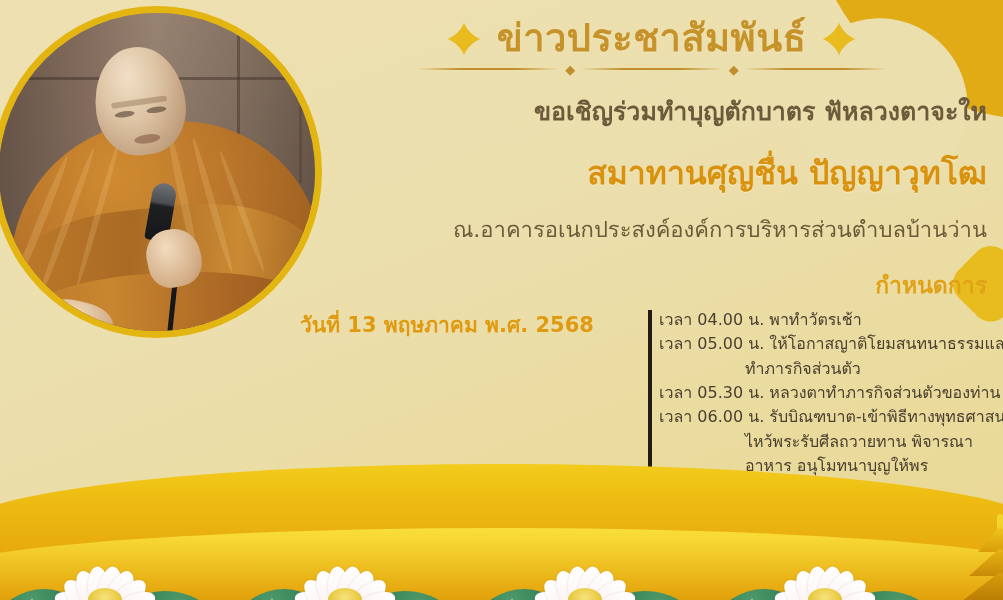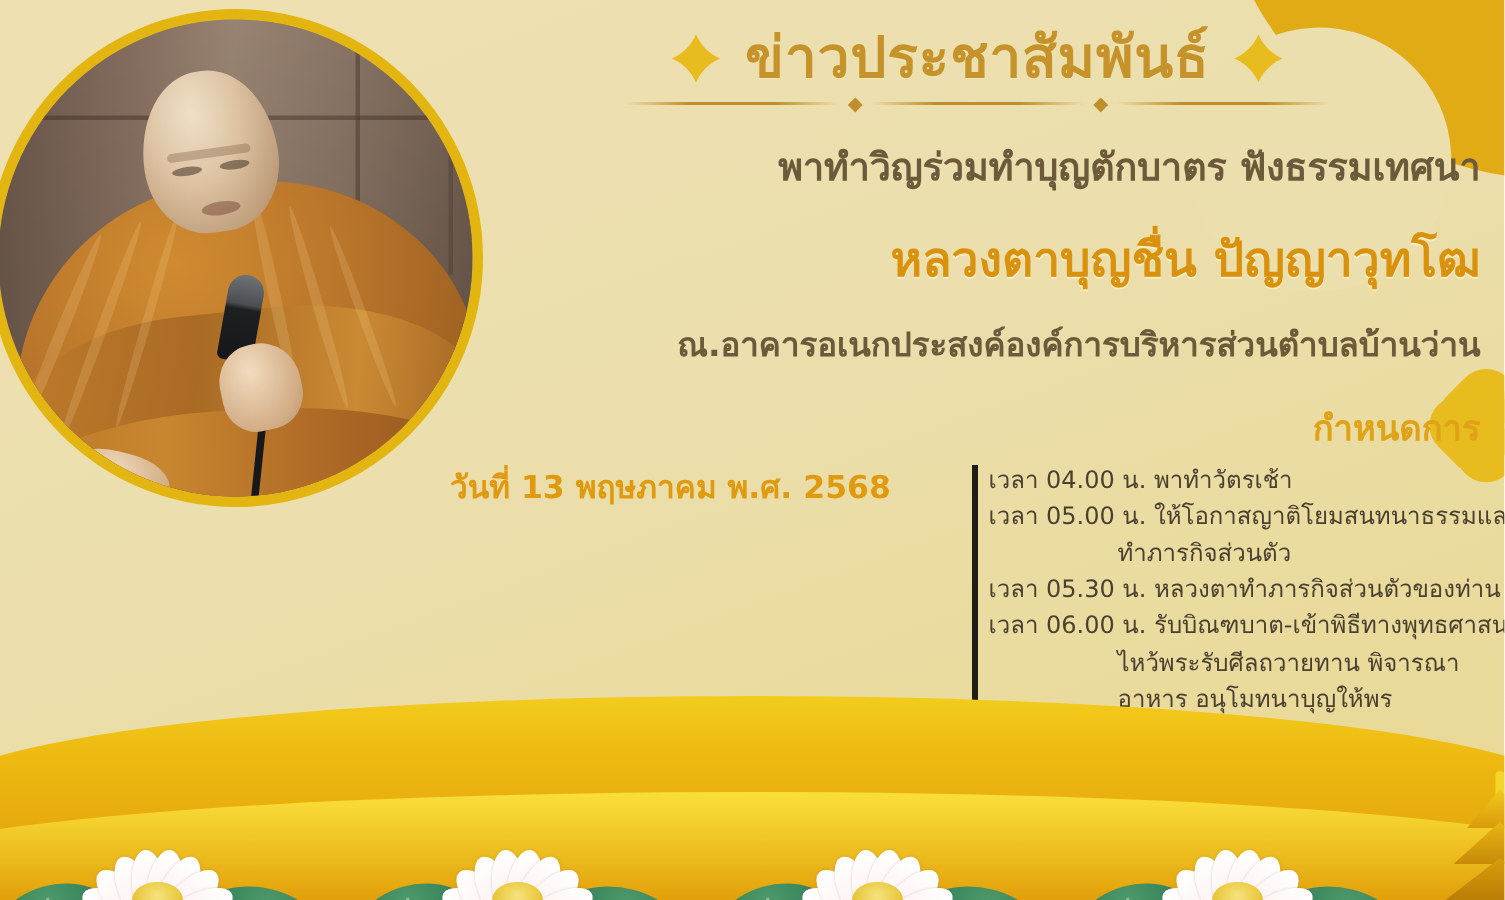--- a/index.html
+++ b/index.html
@@ -278,21 +278,21 @@
   }
   .line-monk {
     font-size: 32px;
     font-weight: bold;
     color: #d9920e;
     margin-top: 16px;
     text-shadow: 0 1px 0 #f6ecc6;
   }
   .line-venue {
     font-size: 22px;
-    font-weight: bold;
+    font-weight: normal;
     color: #6d5a3b;
     margin-top: 14px;
   }
   .line-agenda {
     font-size: 23px;
     font-weight: bold;
     color: #e0a216;
     margin-top: 20px;
   }
 
@@ -509,22 +509,22 @@
     </div>
 
     <div class="title-rule">
       <span class="ln"></span>
       <span class="gem">◆</span>
       <span class="ln"></span>
       <span class="gem">◆</span>
       <span class="ln"></span>
     </div>
 
-    <div class="line-invite">พาทำวิญร่วมทำบุญตักบาตร ฟังธรรมเทศนา</div>
-    <div class="line-monk">หลวงตาบุญชื่น ปัญญาวุทโฒ</div>
+    <div class="line-invite">ขอเชิญร่วมทำบุญตักบาตร ฟัหลวงตาจะให</div>
+    <div class="line-monk">สมาทานศุญชื่น ปัญญาวุทโฒ</div>
     <div class="line-venue">ณ.อาคารอเนกประสงค์องค์การบริหารส่วนตำบลบ้านว่าน</div>
     <div class="line-agenda">กำหนดการ</div>
   </div>
 
   <div class="col-divider"></div>
 
   <div class="schedule">
 
     <div class="day-col left">
       <div class="day-head">วันที่ 13 พฤษภาคม พ.ศ. 2568</div>

